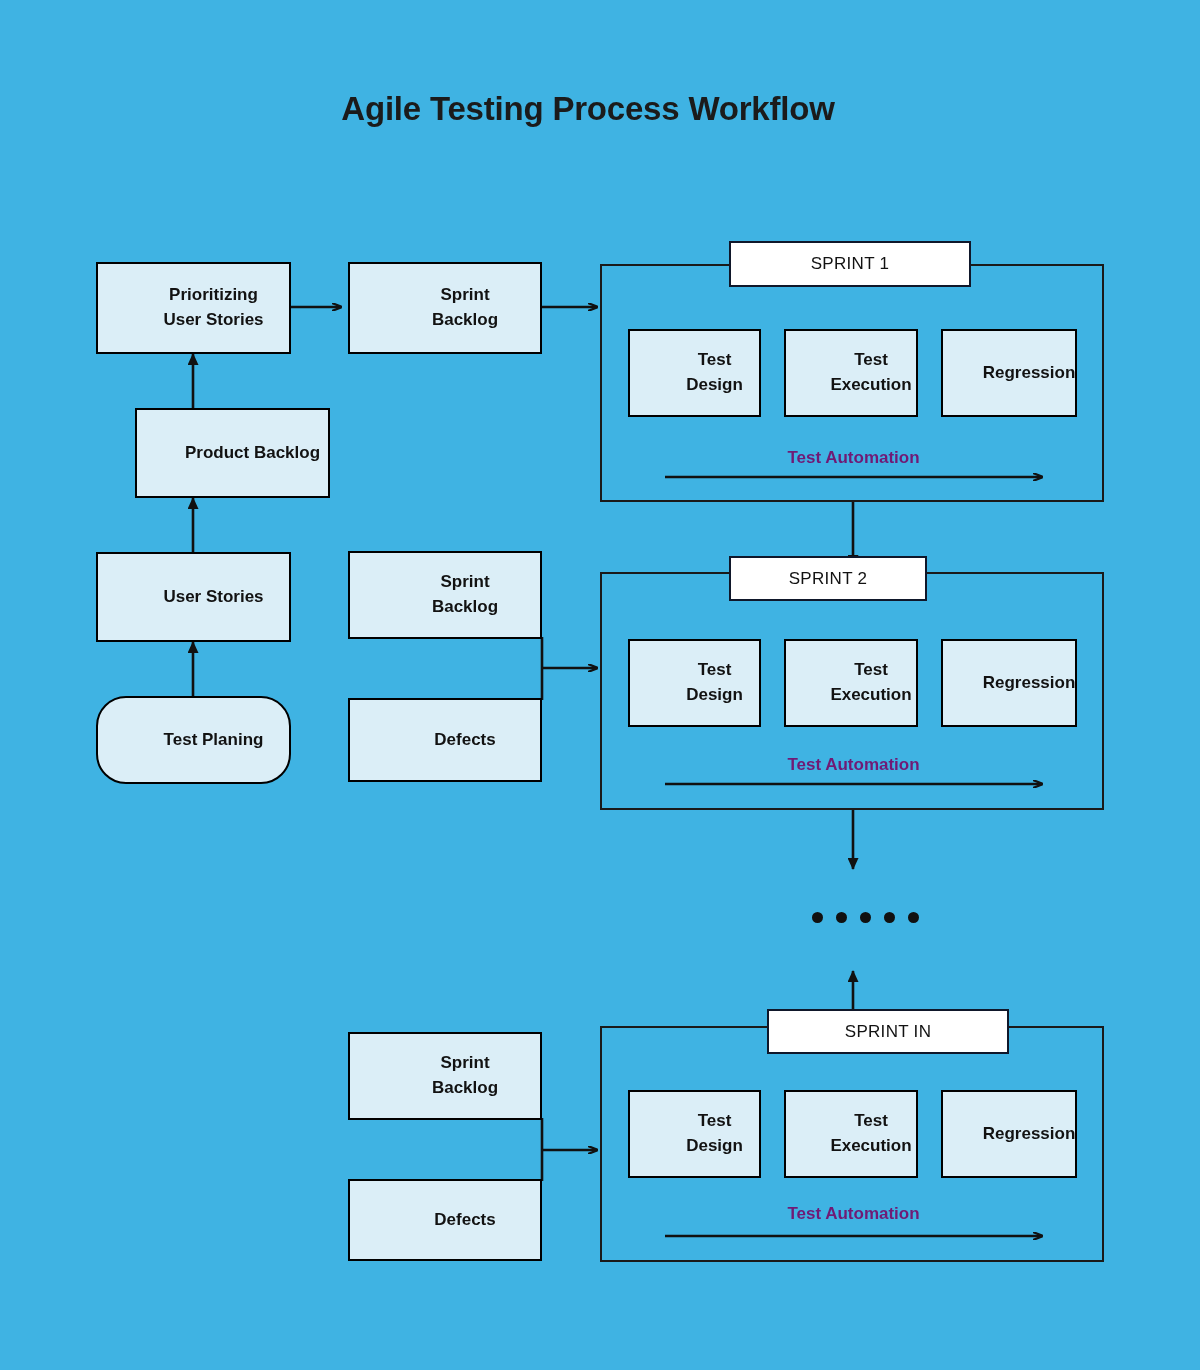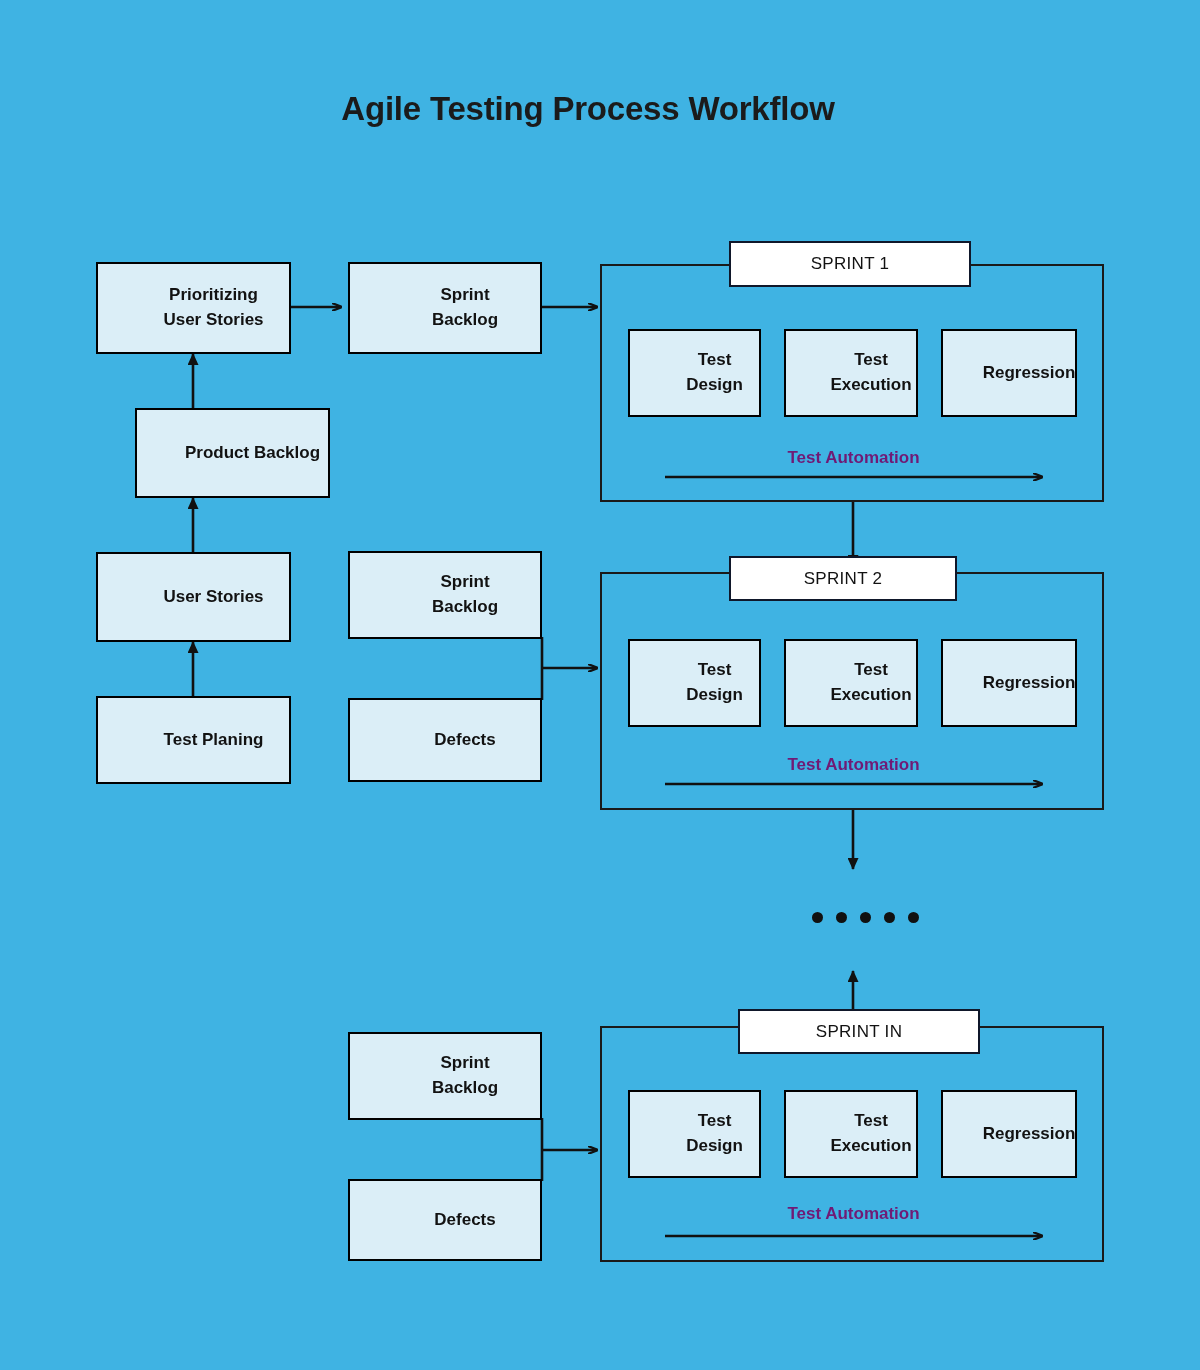--- a/index.html
+++ b/index.html
@@ -137,21 +137,21 @@
       <path d="M665,477 L1042,477" marker-end="url(#ah)"></path>
       <path d="M665,784 L1042,784" marker-end="url(#ah)"></path>
       <path d="M665,1236 L1042,1236" marker-end="url(#ah)"></path>
     </g>
   </svg>
 
   <div class="box" style="left:96px; top:262px; width:195px; height:92px;">Prioritizing
 User Stories</div>
   <div class="box" style="left:96px; top:408px; width:195px; height:90px;margin-left:39px;">Product Backlog</div>
   <div class="box" style="left:96px; top:552px; width:195px; height:90px;">User Stories</div>
-  <div class="box" style="left:96px; top:696px; width:195px; height:88px;">Test Planing</div>
+  <div class="box" style="left:96px; top:696px; width:195px; height:88px;border-radius:30px;">Test Planing</div>
 
   <div class="box" style="left:348px; top:262px; width:194px; height:92px;">Sprint
 Backlog</div>
 
   <div class="box" style="left:348px; top:551px; width:194px; height:88px;">Sprint
 Backlog</div>
   <div class="box" style="left:348px; top:698px; width:194px; height:84px;">Defects</div>
 
   <div class="box" style="left:348px; top:1032px; width:194px; height:88px;">Sprint
 Backlog</div>
@@ -160,38 +160,38 @@
   <div class="panel" style="left:600px; top:264px; width:504px; height:238px;"></div>
   <div class="panel-label" style="left:729px; top:241px; width:242px; height:46px;">SPRINT 1</div>
   <div class="box" style="left:628px; top:329px; width:133px; height:88px;">Test
 Design</div>
   <div class="box" style="left:784px; top:329px; width:134px; height:88px;">Test
 Execution</div>
   <div class="box" style="left:941px; top:329px; width:136px; height:88px;">Regression</div>
   <div class="automation-label" style="left:665px; top:448px; width:377px;">Test Automation</div>
 
   <div class="panel" style="left:600px; top:572px; width:504px; height:238px;"></div>
-  <div class="panel-label" style="left:729px; top:556px; width:228px; height:45px;">SPRINT 2</div>
+  <div class="panel-label" style="left:729px; top:556px; width:198px; height:45px;">SPRINT 2</div>
   <div class="box" style="left:628px; top:639px; width:133px; height:88px;">Test
 Design</div>
   <div class="box" style="left:784px; top:639px; width:134px; height:88px;">Test
 Execution</div>
   <div class="box" style="left:941px; top:639px; width:136px; height:88px;">Regression</div>
   <div class="automation-label" style="left:665px; top:755px; width:377px;">Test Automation</div>
 
   <div class="dots" style="left:812px; top:912px;">
     <span class="dot"></span>
     <span class="dot"></span>
     <span class="dot"></span>
     <span class="dot"></span>
     <span class="dot"></span>
   </div>
 
   <div class="panel" style="left:600px; top:1026px; width:504px; height:236px;"></div>
-  <div class="panel-label" style="left:738px; top:1009px; width:242px; height:45px;">SPRINT IN</div>
+  <div class="panel-label" style="left:767px; top:1009px; width:242px; height:45px;">SPRINT IN</div>
   <div class="box" style="left:628px; top:1090px; width:133px; height:88px;">Test
 Design</div>
   <div class="box" style="left:784px; top:1090px; width:134px; height:88px;">Test
 Execution</div>
   <div class="box" style="left:941px; top:1090px; width:136px; height:88px;">Regression</div>
   <div class="automation-label" style="left:665px; top:1204px; width:377px;">Test Automation</div>
 
 </div>
 
 </body></html>

